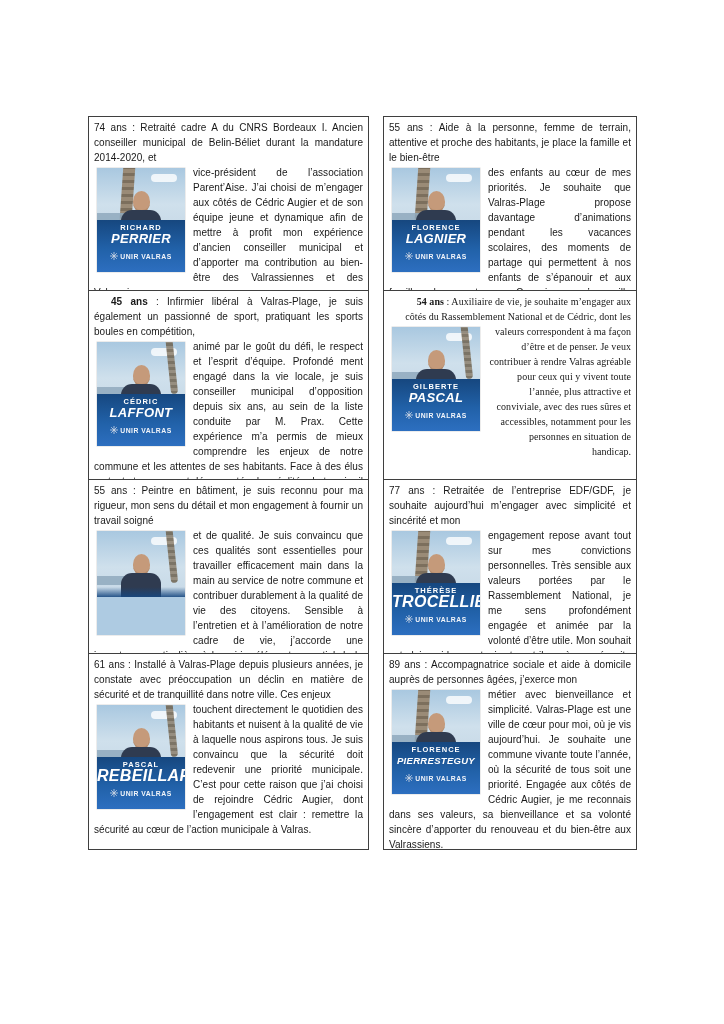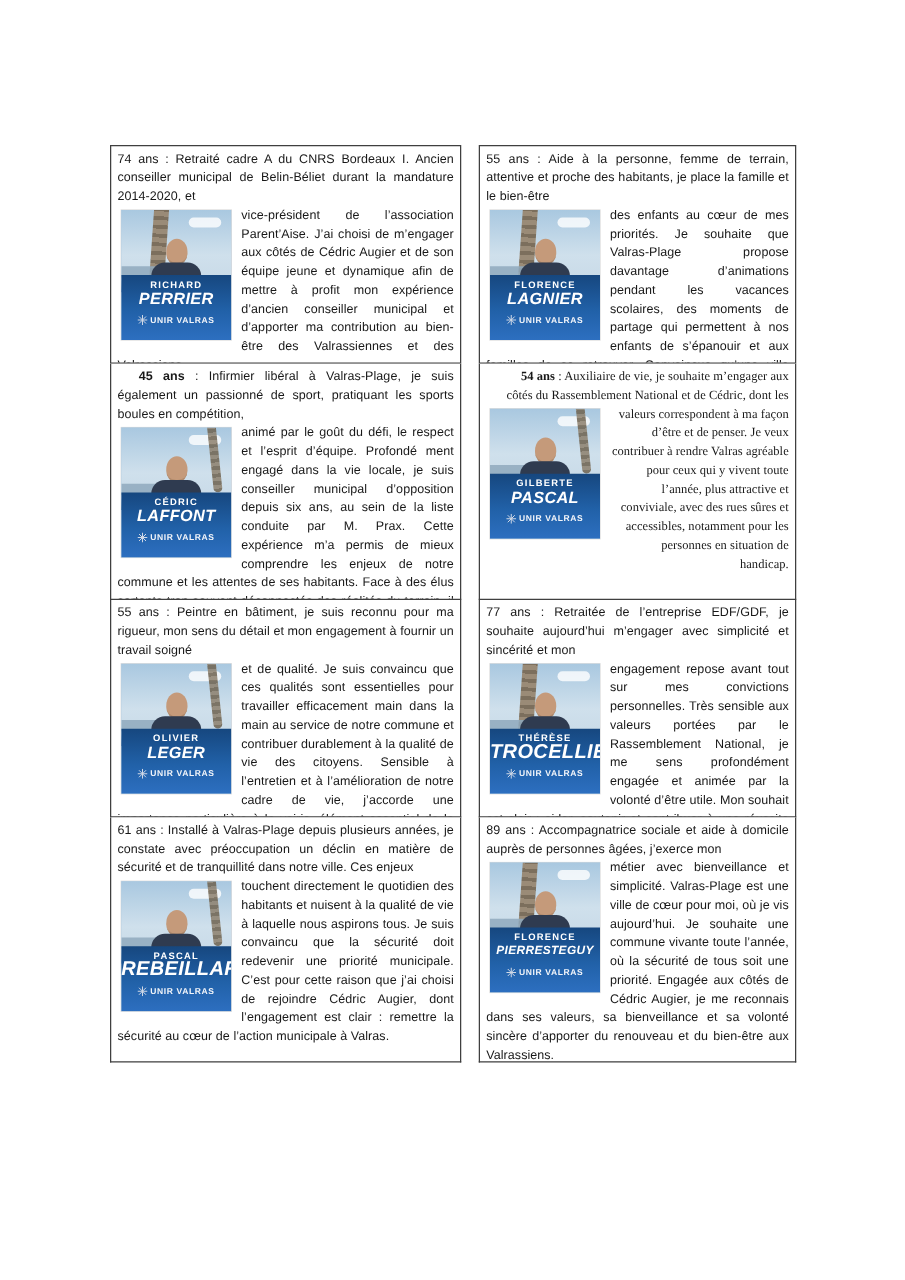--- a/index.html
+++ b/index.html
@@ -223,35 +223,20 @@
         <div class="photo">
           <div class="cloud"></div>
           <div class="palm2"></div>
           <div class="water"></div>
           <div class="person">
               <div class="head"></div>
               <div class="torso"></div>
             </div>
           <div class="photo-fade"></div>
         </div>
-        <div class="band">
-          <div class="first">OLIVIER</div>
-          <div class="last">LEGER</div>
-          <div class="brandrow">
-            <svg class="sun" viewBox="0 0 10 10">
-                <g stroke="#cfd8e6" stroke-width="1">
-                  <line x1="5" y1="0" x2="5" y2="10"></line>
-                  <line x1="0" y1="5" x2="10" y2="5"></line>
-                  <line x1="1.5" y1="1.5" x2="8.5" y2="8.5"></line>
-                  <line x1="8.5" y1="1.5" x2="1.5" y2="8.5"></line>
-                </g>
-              </svg>
-            <span class="brandname">UNIR VALRAS</span>
-          </div>
-        </div>
       </div>
       <p class="bio">et de qualité. Je suis convaincu que ces qualités sont essentielles pour travailler efficacement main dans la main au service de notre commune et contribuer durablement à la qualité de vie des citoyens. Sensible à l’entretien et à l’amélioration de notre cadre de vie, j’accorde une importance particulière à la voirie, élément essentiel de la sécurité, de l’accessibilité et du confort de tous les usagers. Notre commune doit rester un lieu où il fait bon vivre, aujourd’hui comme demain.</p>
     </div>
 
     <div class="cell col-r">
       <p class="bio"><span class="age">77 ans</span><span> : Retraitée de l’entreprise EDF/GDF, je souhaite aujourd’hui m’engager avec simplicité et sincérité et mon</span></p>
       <div class="card">
         <div class="photo">
           <div class="cloud"></div>
           <div class="palm"></div>

